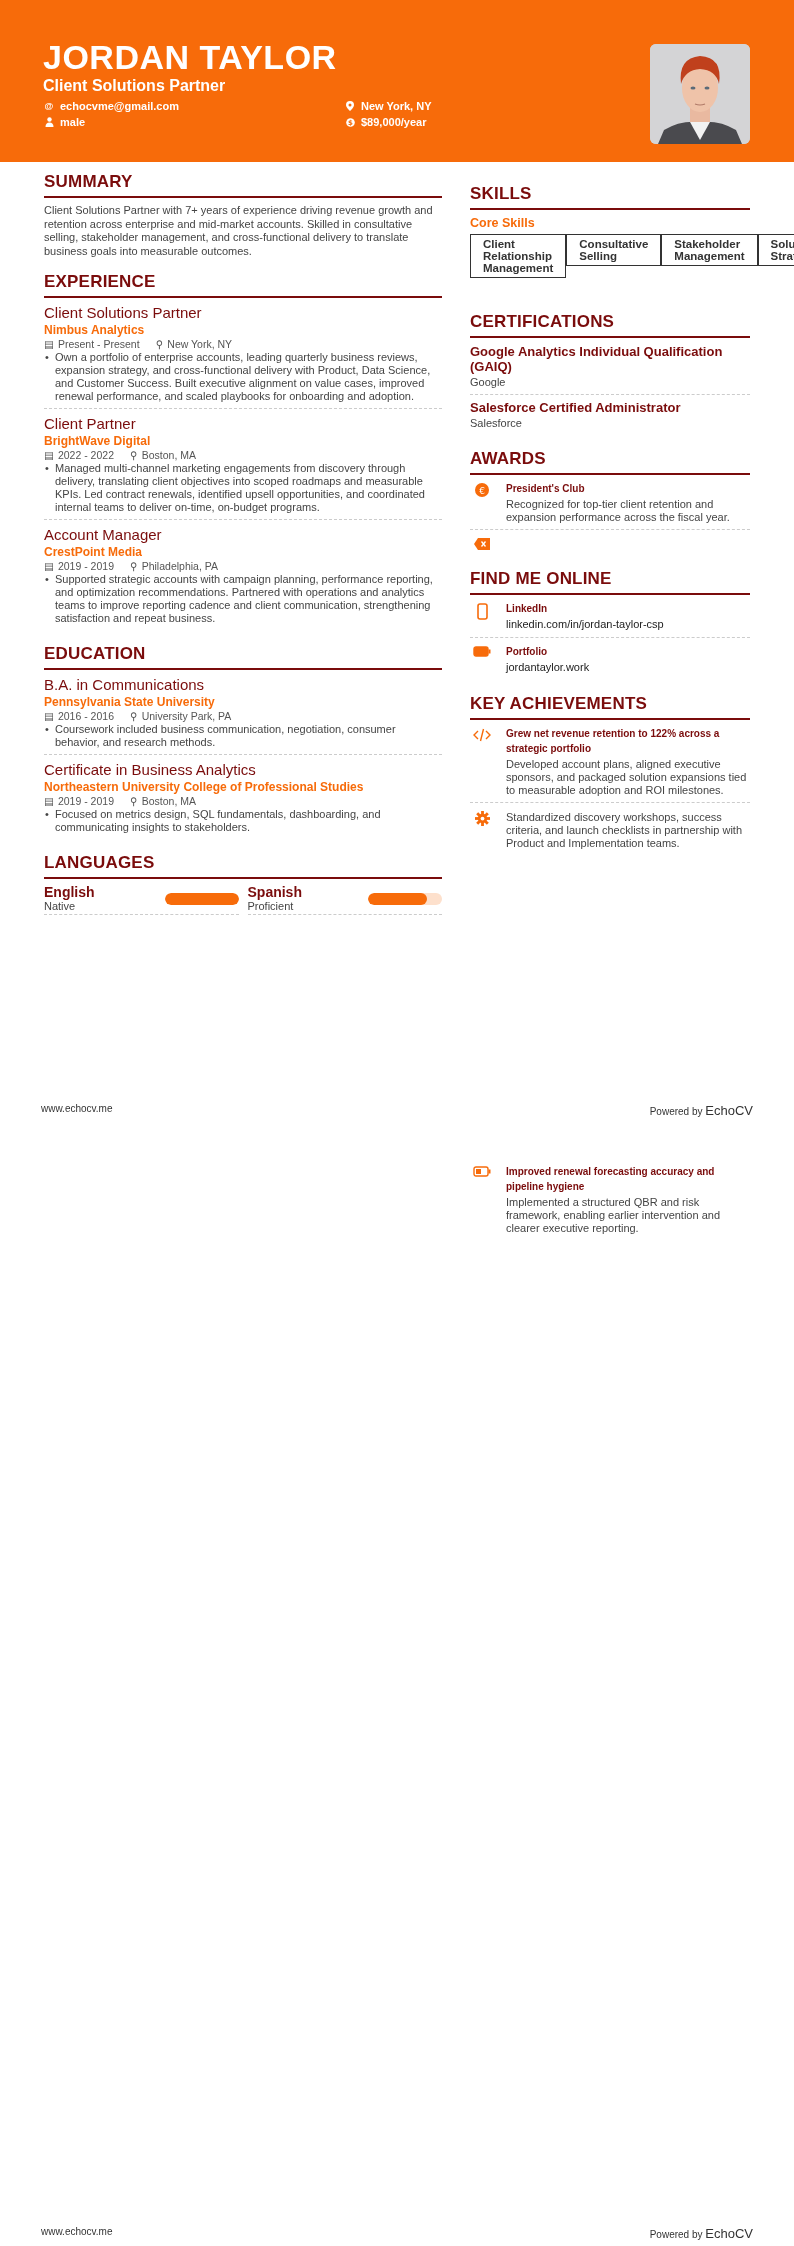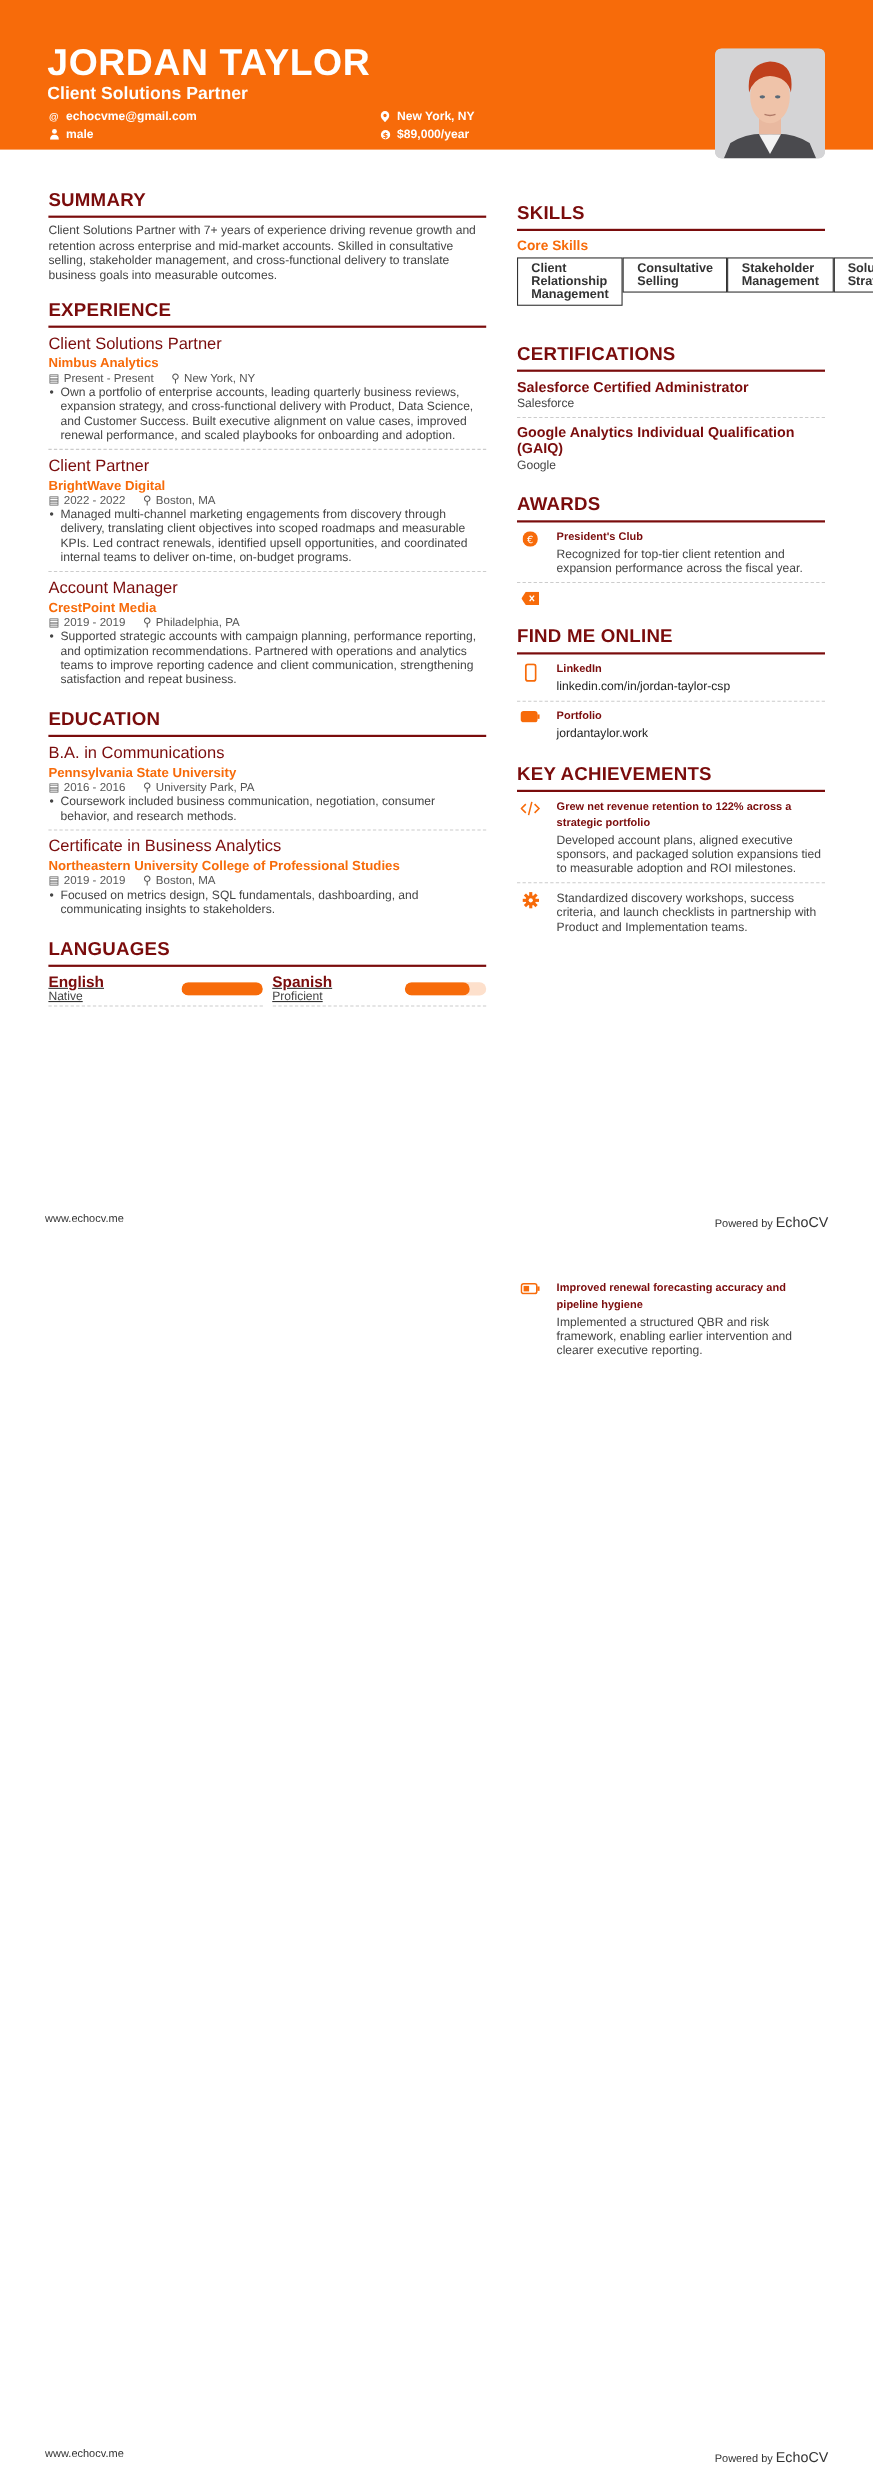--- a/index.html
+++ b/index.html
@@ -1,19 +1,19 @@
 <!DOCTYPE html>
 <html><head>
 <meta charset="utf-8">
 <style>
   * { box-sizing: border-box; margin: 0; padding: 0; }
   html, body { width: 794px; background: #ffffff; }
   body { font-family: "Liberation Sans", "DejaVu Sans", sans-serif; color: #333; position: relative; height: 2246px; }
 
-  .header { background: #f76b0a; height: 136px; position: relative; color: #fff; }
+  .header { background: #f76b0a; height: 162px; position: relative; color: #fff; }
   .header .name { position: absolute; left: 43px; top: 40px; font-size: 34px; font-weight: bold; letter-spacing: 0.5px; line-height: 1; }
   .header .title { position: absolute; left: 43px; top: 77px; font-size: 16px; font-weight: bold; }
   .contact { position: absolute; font-size: 11px; font-weight: bold; display: flex; align-items: center; gap: 6px; }
   .contact .ic { width: 10px; height: 10px; display: inline-flex; align-items: center; justify-content: center; font-size: 9px; }
   .photo { position: absolute; left: 650px; top: 44px; width: 100px; height: 100px; border-radius: 6px; overflow: hidden; background: #cfcfcf; }
 
   .col-left { position: absolute; left: 44px; top: 172px; width: 398px; }
   .col-right { position: absolute; left: 470px; top: 184px; width: 280px; }
 
   .sec-title { font-size: 17px; font-weight: bold; color: #7a0c0c; padding-bottom: 4px; border-bottom: 2.5px solid #7a0c0c; margin-bottom: 6px; letter-spacing: 0.2px; }
@@ -22,21 +22,21 @@
 
   .job { padding-bottom: 5px; margin-bottom: 6px; border-bottom: 1px dashed #ccc; }
   .job:last-child { border-bottom: none; }
   .job-title { font-size: 15px; color: #7a0c0c; line-height: 18px; }
   .job-company { font-size: 12px; font-weight: bold; color: #f76b0a; line-height: 16px; }
   .meta { font-size: 10.5px; color: #555; display: flex; gap: 16px; line-height: 13px; }
   .meta span.m { display: inline-flex; align-items: center; gap: 4px; }
   .bullet { font-size: 11px; line-height: 13px; color: #444; padding-left: 11px; position: relative; }
   .bullet::before { content: "•"; position: absolute; left: 1px; top: 0; }
 
-  .lang-row { display: flex; gap: 9px; text-decoration: underline; }
+  .lang-row { display: flex; gap: 9px; }
   .lang { flex: 1; display: flex; align-items: center; justify-content: space-between; border-bottom: 1px dashed #ccc; padding-bottom: 2px; }
   .lang-name { font-size: 14px; font-weight: bold; color: #7a0c0c; line-height: 15px; }
   .lang-level { font-size: 11px; color: #444; }
   .bar { width: 74px; height: 12px; border-radius: 6px; background: #fde0cc; position: relative; overflow: hidden; }
   .bar .fill { position: absolute; left: 0; top: 0; bottom: 0; background: #f76b0a; border-radius: 6px; }
 
   .sub-title { font-size: 12.5px; font-weight: bold; color: #f76b0a; margin-bottom: 4px; }
   .skill { display: inline-block; border: 1.5px solid #333; padding: 3px 12px; font-size: 11.5px; font-weight: bold; color: #333; margin-bottom: 8px; }
   .skills-wrap { display: flex; flex-direction: row; align-items: flex-start; }
 
@@ -240,26 +240,26 @@
       <span class="skill">Stakeholder Management</span>
       <span class="skill">Solution Strategy</span>
       <span class="skill">Contract Negotiation</span>
       <span class="skill">Data-Driven Account Planning</span>
     </div>
   </div>
 
   <div class="section">
     <div class="sec-title">CERTIFICATIONS</div>
     <div class="cert">
+      <div class="cert-name">Google Analytics Individual Qualification (GAIQ)</div>
+      <div class="cert-issuer">Google</div>
+    </div>
+    <div class="cert">
       <div class="cert-name">Salesforce Certified Administrator</div>
       <div class="cert-issuer">Salesforce</div>
-    </div>
-    <div class="cert">
-      <div class="cert-name">Google Analytics Individual Qualification (GAIQ)</div>
-      <div class="cert-issuer">Google</div>
     </div>
   </div>
 
   <div class="section">
     <div class="sec-title">AWARDS</div>
     <div class="iconrow">
       <div class="ico">
         <svg width="14" height="14" viewBox="0 0 14 14">
             <circle cx="7" cy="7" r="7" fill="#f76b0a"></circle>
             <text x="7" y="10.5" font-size="9" text-anchor="middle" fill="#fff" font-family="DejaVu Sans, sans-serif">€</text>

